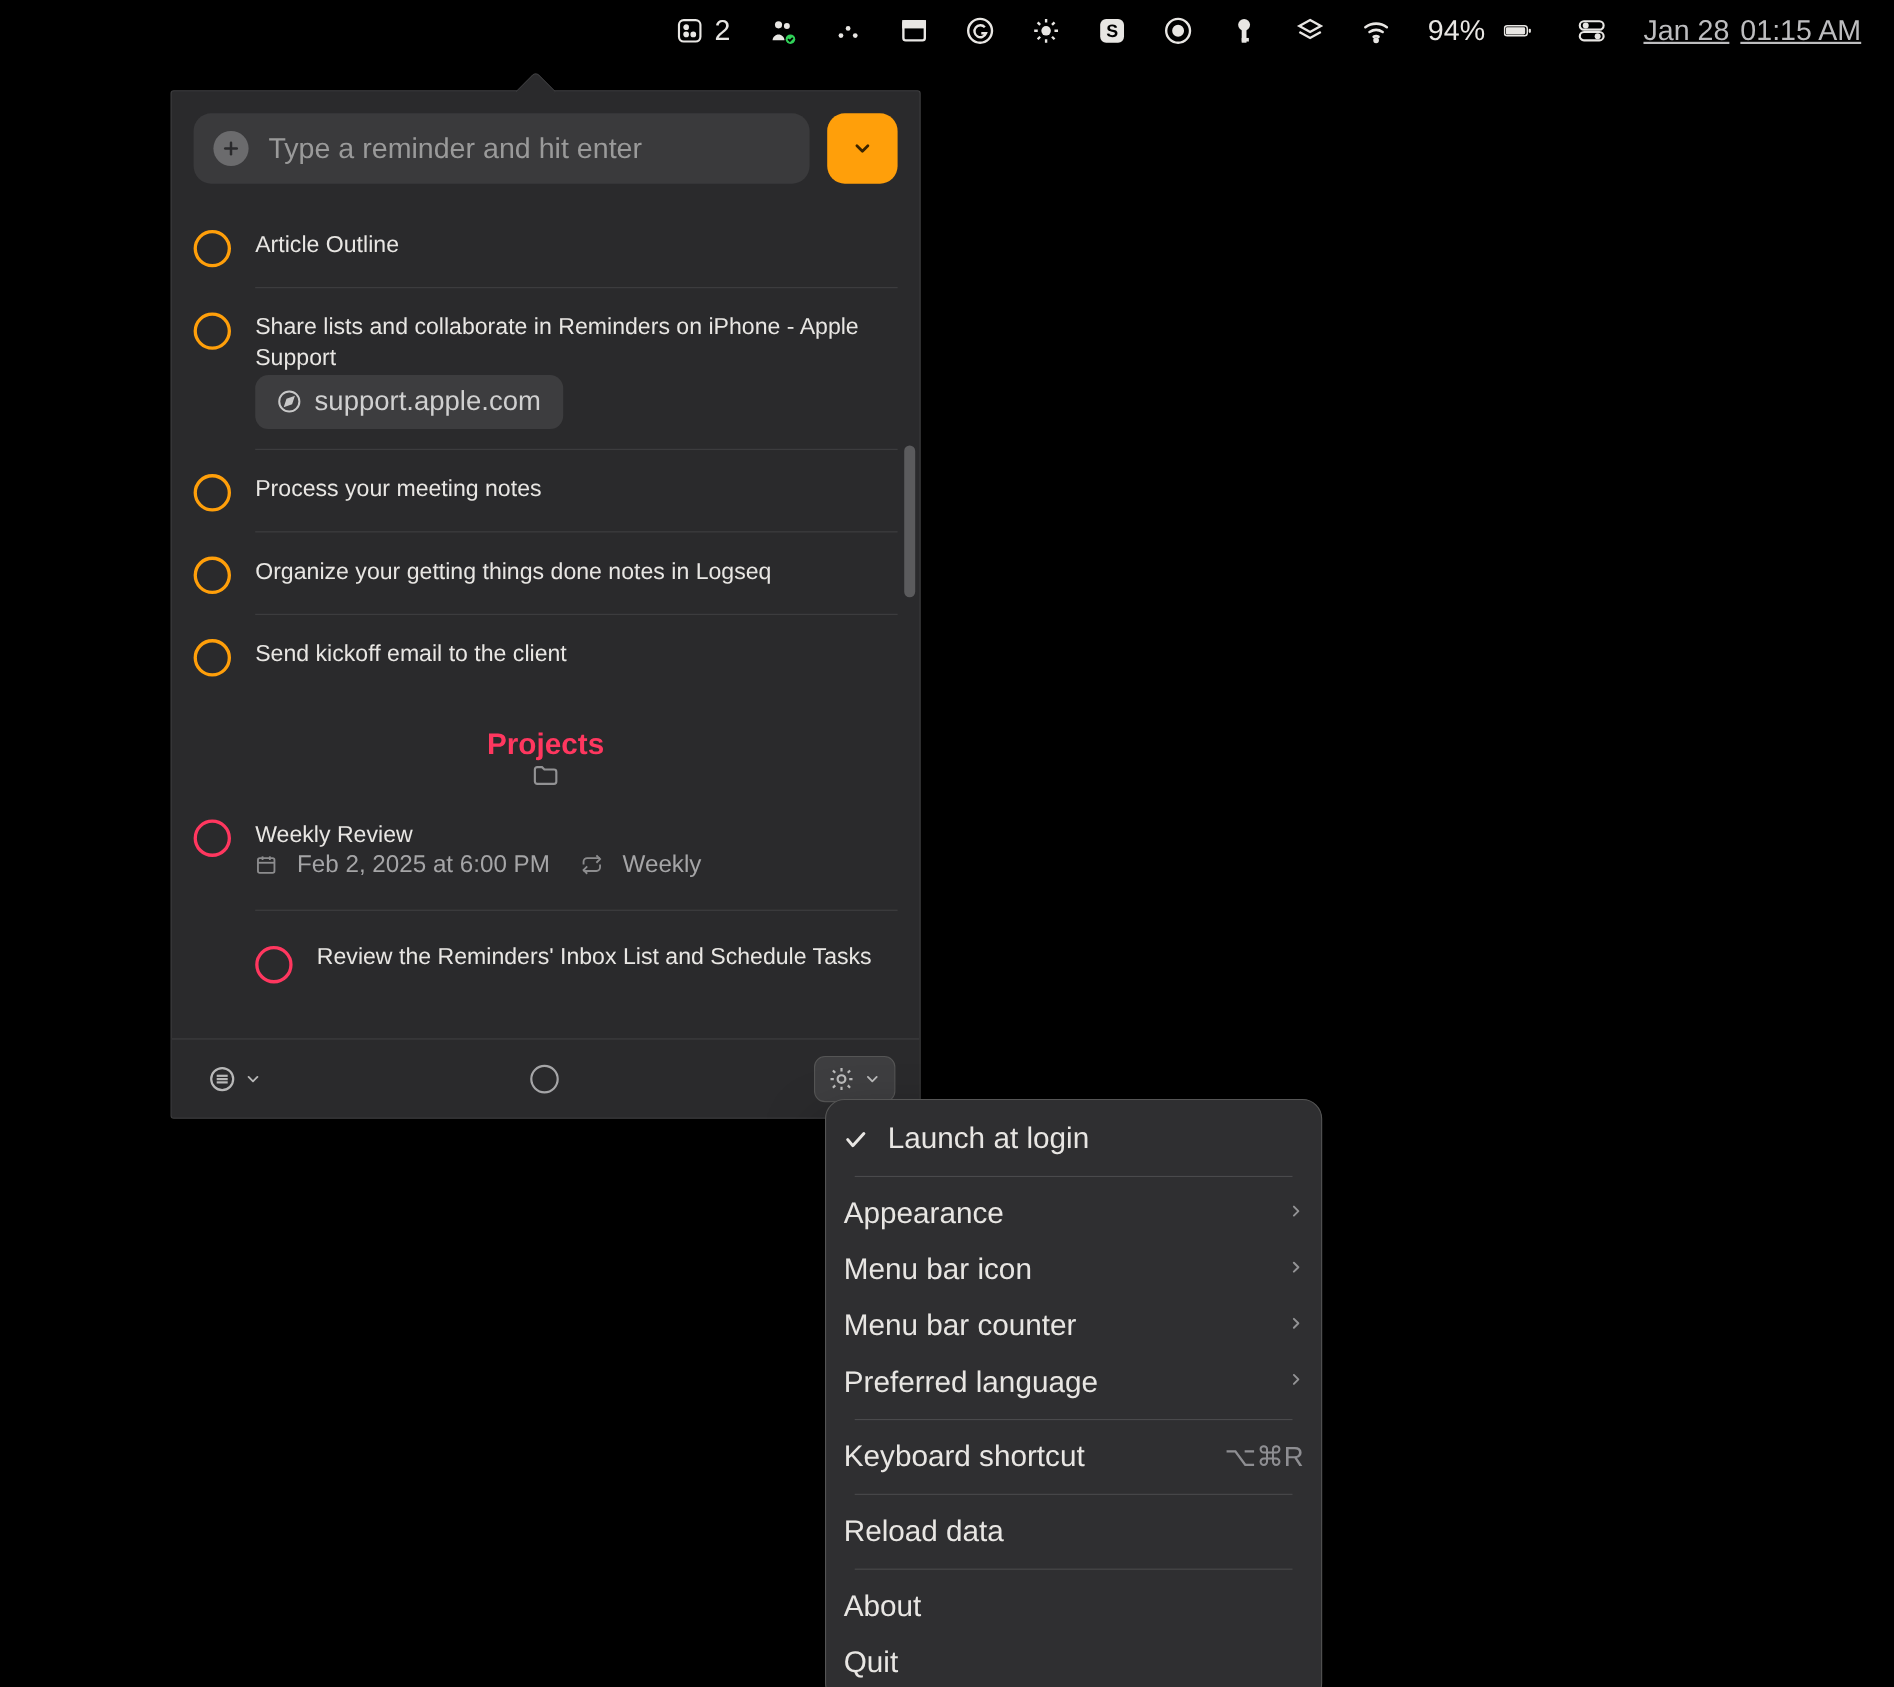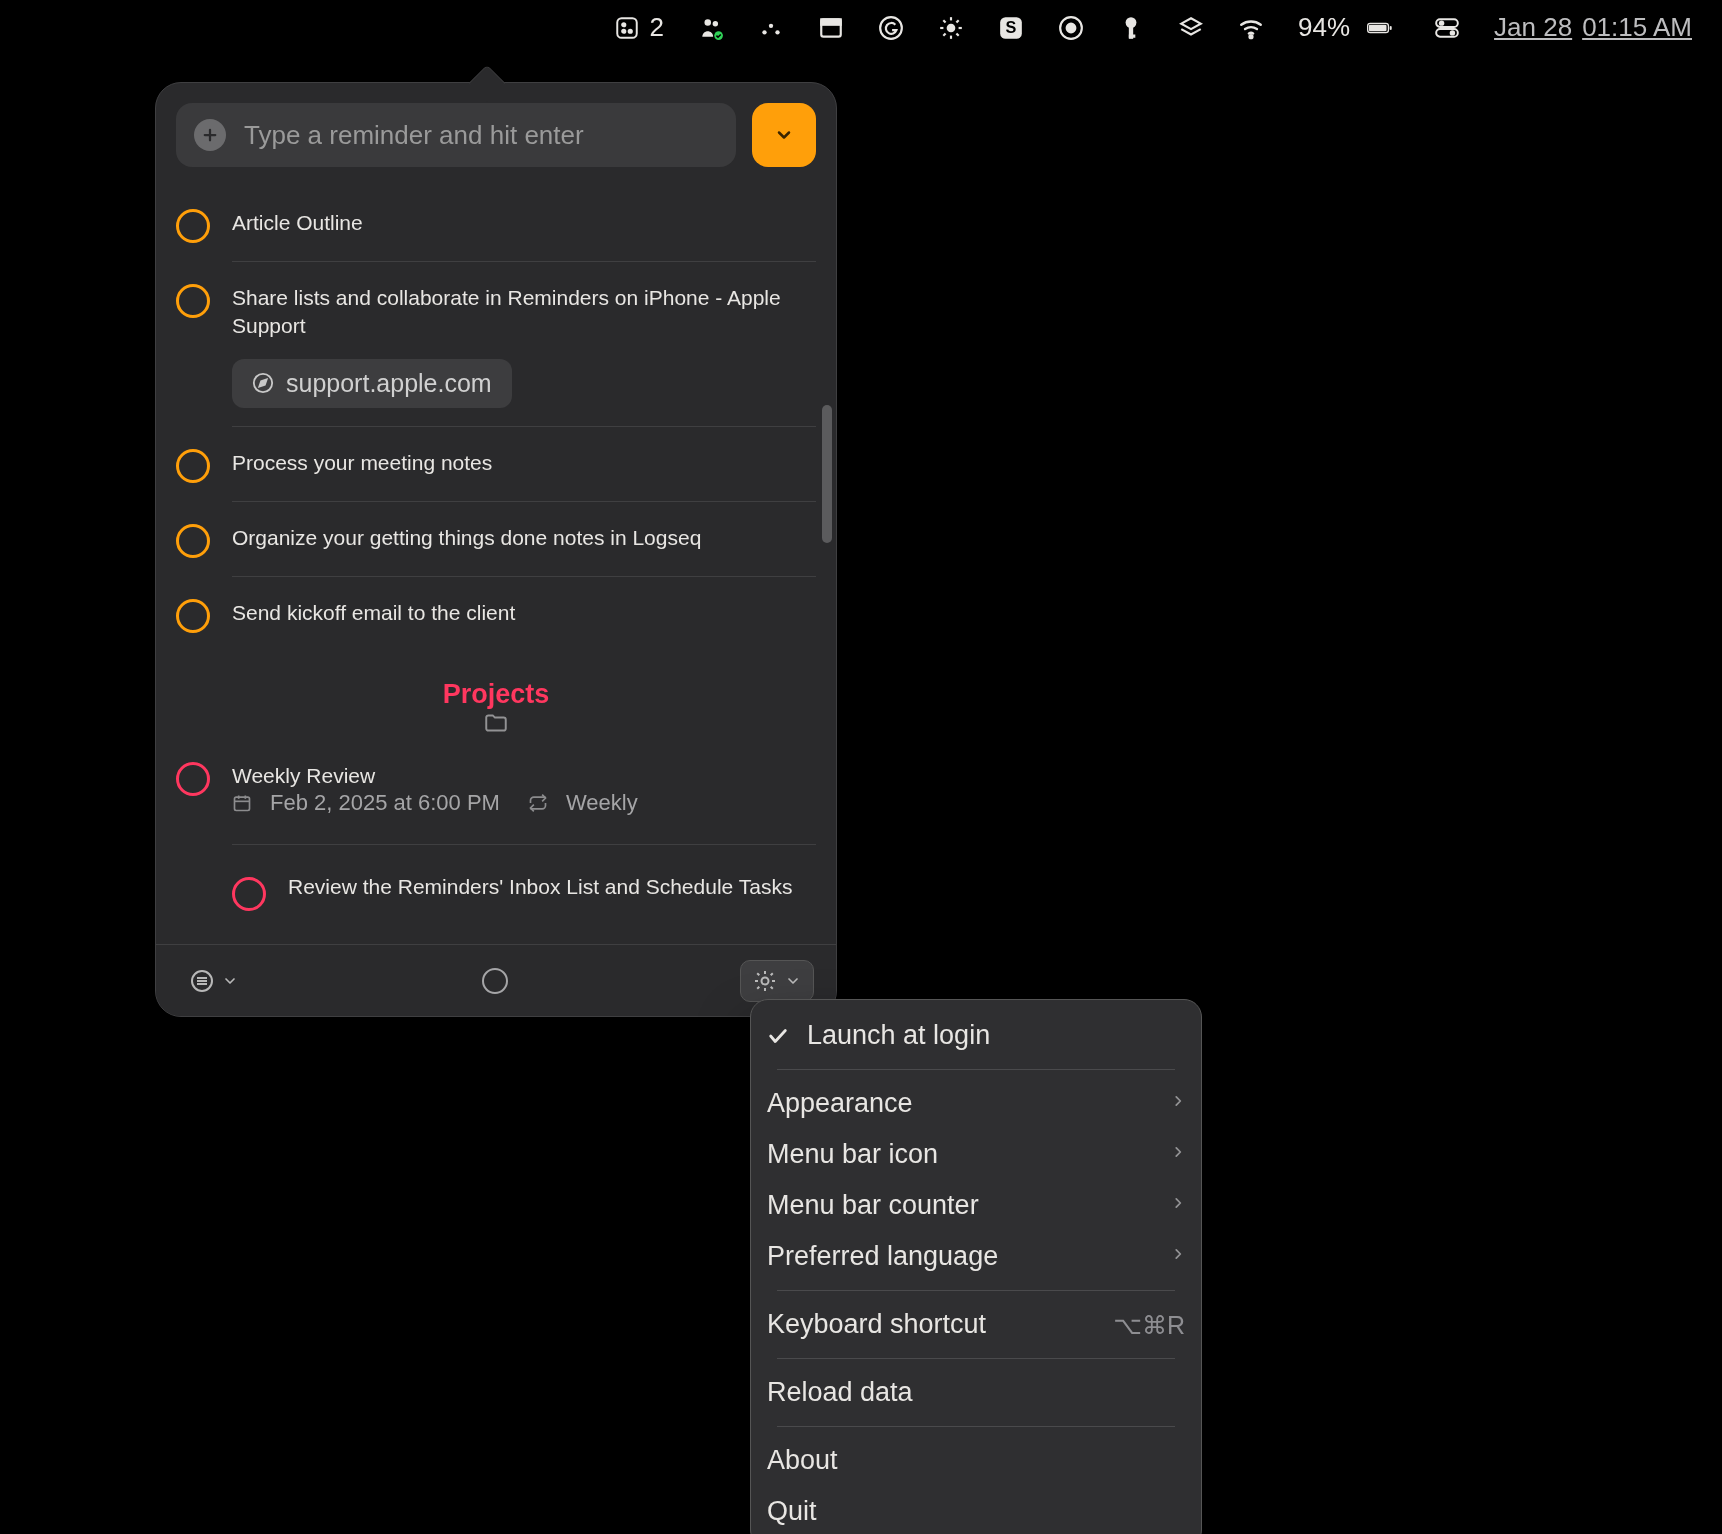--- a/index.html
+++ b/index.html
@@ -3,38 +3,38 @@
   <meta charset="utf-8">
   <style>
     * { margin:0; padding:0; box-sizing:border-box; font-family: -apple-system, BlinkMacSystemFont, "Helvetica Neue", sans-serif; }
     body { background:#000; width:1722px; height:1534px; color:#e8e6e3; position:relative; overflow:hidden; }
     
     .menubar { position:absolute; top:0; left:0; right:0; height:55px; display:flex; align-items:center; justify-content:flex-end; padding-right:30px; gap:34px; }
     .mb-item { display:flex; align-items:center; gap:10px; color:#e8e6e3; font-size:26px; font-weight:400; }
     .mb-icon { width:26px; height:26px; display:flex; align-items:center; justify-content:center; }
     .mb-icon svg { width:26px; height:26px; }
     
-    .panel { position:absolute; left:155px; top:82px; width:682px; height:935px; background:#2a2a2c; border:1px solid #3f3f41; border-radius:26px; box-shadow:0 30px 60px rgba(0,0,0,.6); display:flex; flex-direction:column; overflow:hidden; }
+    .panel { position:absolute; left:155px; top:82px; width:682px; height:935px; background:#2a2a2c; border:1px solid #3f3f41; border-radius:3px; box-shadow:0 30px 60px rgba(0,0,0,.6); display:flex; flex-direction:column; overflow:hidden; }
     .panel::before { content:""; position:absolute; top:-12px; left:320px; width:24px; height:24px; background:#2a2a2c; border-left:1px solid #3f3f41; border-top:1px solid #3f3f41; transform:rotate(45deg); z-index:-1; }
     .input-row { display:flex; gap:16px; padding:20px 20px 0 20px; }
     .input-wrap { flex:1; background:#3a3a3c; border-radius:16px; height:64px; display:flex; align-items:center; padding:0 18px; gap:18px; }
     .plus-circle { width:32px; height:32px; border-radius:50%; background:#6b6b6d; display:flex; align-items:center; justify-content:center; flex:none; }
     .plus-circle svg { width:18px; height:18px; }
     .reminder-input { flex:1; background:transparent; border:none; outline:none; color:#c8c8c8; font-size:26px; }
     .reminder-input::placeholder { color:#9a9a9a; }
     .orange-btn { width:64px; height:64px; background:#ff9f0a; border-radius:16px; display:flex; align-items:center; justify-content:center; flex:none; }
     .orange-btn svg { width:20px; height:20px; }
     .list { flex:1; overflow-y:auto; padding:20px 20px 0 20px; position:relative; }
     .scrollbar-thumb { position:absolute; right:4px; top:238px; width:10px; height:138px; background:#5b5b5d; border-radius:5px; }
     .item { display:flex; padding:18px 0; gap:22px; }
     .radio { width:34px; height:34px; border:3px solid #ff9f0a; border-radius:50%; flex:none; margin-top:4px; }
     .radio.pink { border-color:#ff375f; }
     .item-body { flex:1; padding-top:4px; min-width:0; }
     .item-title { font-size:21px; color:#e8e6e3; line-height:1.35; }
-    .link-chip { display:inline-flex; align-items:center; gap:12px; background:#3d3d3f; padding:10px 20px; border-radius:12px; margin-top:18px; font-size:25px; color:#d0d0d0; }
+    .link-chip { display:inline-flex; align-items:center; gap:12px; background:#3d3d3f; padding:10px 20px; border-radius:12px; font-size:25px; color:#d0d0d0; }
     .link-chip svg { width:22px; height:22px; }
     .section-header { display:flex; align-items:center; justify-content:space-between; padding:28px 0 12px 0;flex-direction:column; }
     .section-title { color:#ff375f; font-weight:700; font-size:27px; }
     .folder-ico svg { width:26px; height:26px; opacity:.75; }
     .meta-row { display:flex; align-items:center; gap:18px; color:#a5a5a7; font-size:22px; }
     .meta-row svg { width:20px; height:20px; opacity:.8; }
     .sub-item { display:flex; gap:22px; margin-top:28px; padding-top:28px; border-top:1px solid #3f3f41; }
     .sub-item .radio { margin-left:32px; }
     .panel-footer { height:72px; background:#2a2a2c; border-top:1px solid #3f3f41; display:flex; align-items:center; justify-content:space-between; padding:0 22px; }
     .foot-left, .foot-right { display:flex; align-items:center; gap:10px; }

